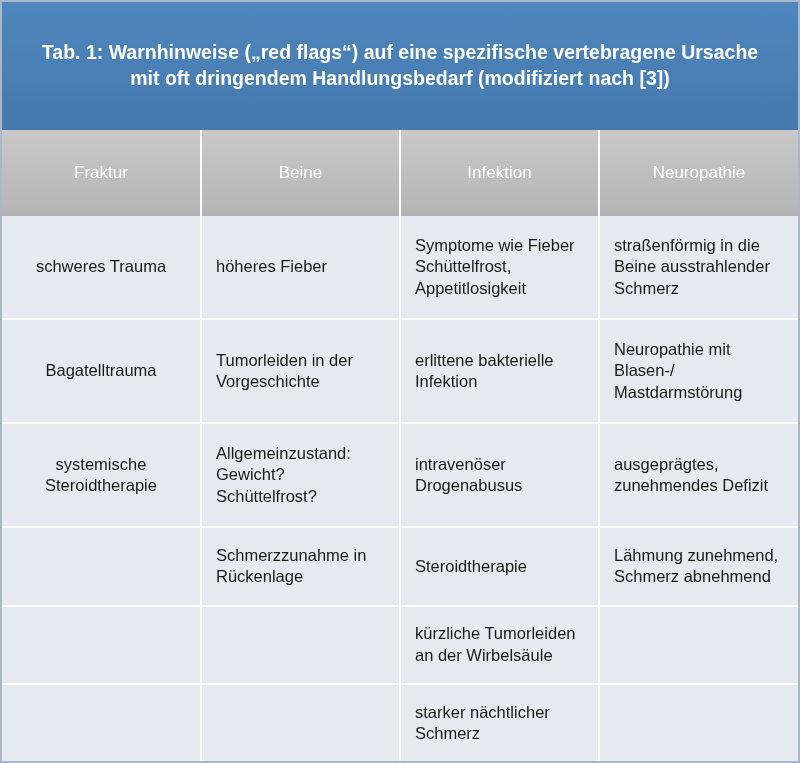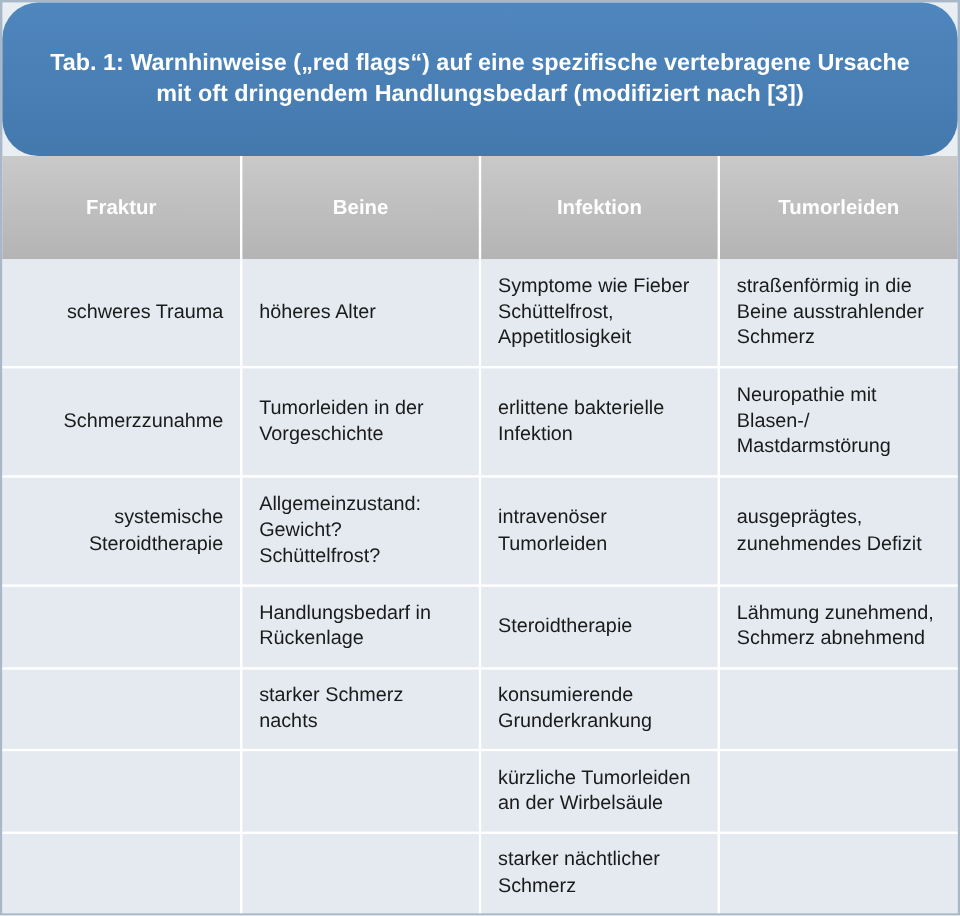--- a/index.html
+++ b/index.html
@@ -29,37 +29,36 @@
     font-size: 19.5px;
     font-weight: bold;
     line-height: 1.35;
     padding: 14px 34px 16px 34px;
     box-sizing: border-box;
     min-height: 128px;
     display: flex;
     align-items: center;
     justify-content: center;
     text-align: center;
-    border-radius: 30px;
   }
   .caption-text {
     display: block;
     width: 100%;
   }
   table {
     border-collapse: collapse;
     width: 100%;
     table-layout: fixed;
     flex: 1;
   }
   thead th {
     background: linear-gradient(to bottom, #c9c9c9 0%, #b4b4b4 100%);
     color: #ffffff;
     font-size: 17px;
-    font-weight: bold;
+    font-weight: normal;
     text-align: center;
     vertical-align: middle;
     height: 78px;
     border-right: 2px solid #ffffff;
     padding: 4px 6px;
   }
   thead th:last-child {
     border-right: none;
   }
   tbody td {
@@ -72,74 +71,68 @@
     border-right: 2px solid #ffffff;
     border-bottom: 2px solid #ffffff;
   }
   tbody td:last-child {
     border-right: none;
   }
   tbody tr:last-child td {
     border-bottom: none;
   }
   tbody td.col0 {
-    text-align: right;
+    text-align: center;
   }
   tbody td.col1 {
     text-align: left;
   }
 </style>
 </head>
 <body>
 
 <div class="table-wrap">
 
   <div class="caption">
     <span class="caption-text">Tab. 1: Warnhinweise („red flags“) auf eine spezifische vertebragene Ursache mit oft dringendem Handlungsbedarf  (modifiziert nach [3])</span>
   </div>
 
   <table>
     <thead>
       <tr>
         <th>Fraktur</th>
         <th>Beine</th>
         <th>Infektion</th>
-        <th>Tumorleiden</th>
+        <th>Neuropathie</th>
       </tr>
     </thead>
     <tbody>
       <tr>
         <td class="col0">schweres Trauma</td>
-        <td class="col1">höheres Alter</td>
+        <td class="col1">höheres Fieber</td>
         <td class="col1">Symptome wie Fieber Schüttelfrost, Appetitlosigkeit</td>
         <td class="col1">straßenförmig in die Beine ausstrahlender Schmerz</td>
       </tr>
       <tr>
-        <td class="col0">Schmerzzunahme</td>
+        <td class="col0">Bagatelltrauma</td>
         <td class="col1">Tumorleiden in der Vorgeschichte</td>
         <td class="col1">erlittene bakterielle Infektion</td>
         <td class="col1">Neuropathie mit Blasen-/ Mastdarmstörung</td>
       </tr>
       <tr>
         <td class="col0">systemische Steroidtherapie</td>
         <td class="col1">Allgemeinzustand: Gewicht? Schüttelfrost?</td>
-        <td class="col1">intravenöser Tumorleiden</td>
+        <td class="col1">intravenöser Drogenabusus</td>
         <td class="col1">ausgeprägtes, zunehmendes Defizit</td>
       </tr>
       <tr>
         <td class="col0"></td>
-        <td class="col1">Handlungsbedarf in Rückenlage</td>
+        <td class="col1">Schmerzzunahme in Rückenlage</td>
         <td class="col1">Steroidtherapie</td>
         <td class="col1">Lähmung zunehmend, Schmerz abnehmend</td>
-      </tr>
-      <tr>
-        <td class="col0"></td>
-        <td class="col1">starker Schmerz nachts</td>
-        <td class="col1">konsumierende Grunderkrankung</td>
-        <td class="col1"></td>
       </tr>
       <tr>
         <td class="col0"></td>
         <td class="col1"></td>
         <td class="col1">kürzliche Tumorleiden an der Wirbelsäule</td>
         <td class="col1"></td>
       </tr>
       <tr>
         <td class="col0"></td>
         <td class="col1"></td>

